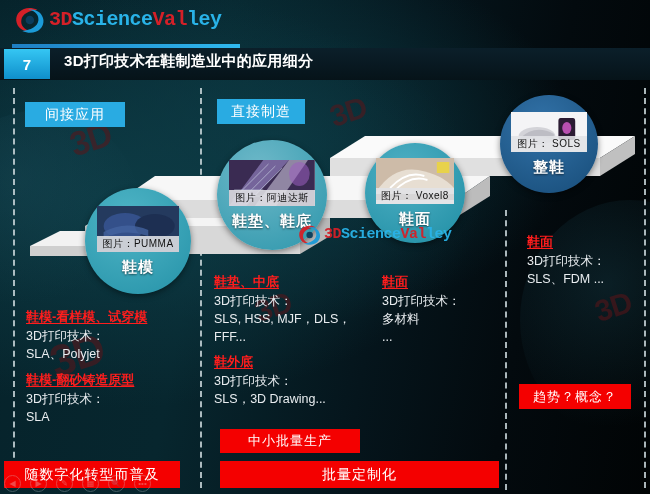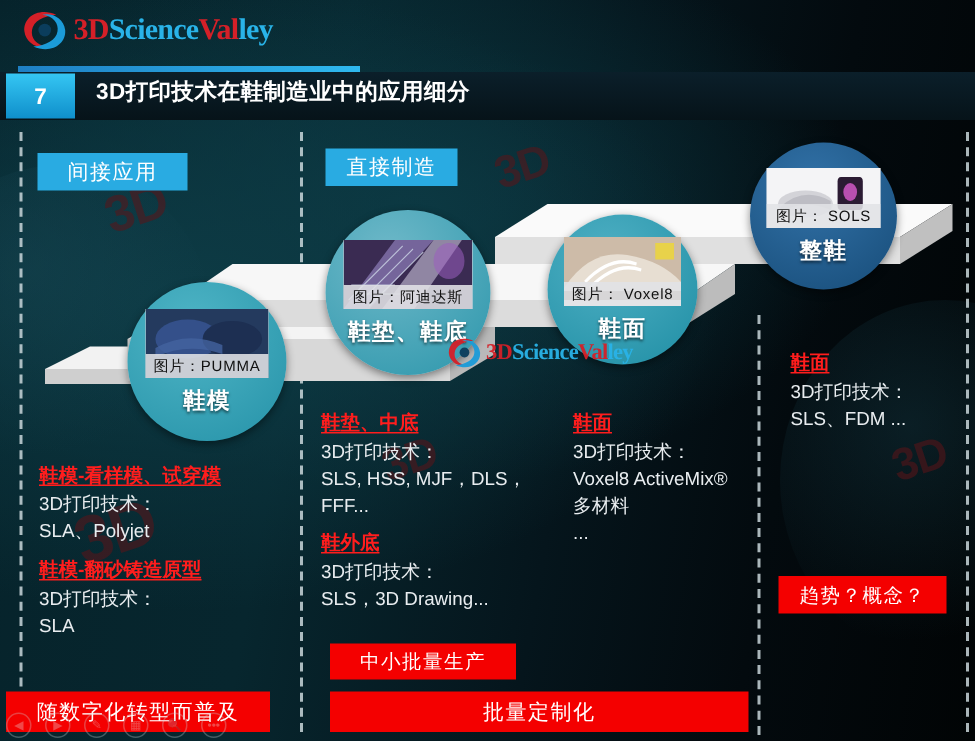--- a/index.html
+++ b/index.html
@@ -15,21 +15,21 @@
   .wm{position:absolute;color:#5c1418;font-weight:bold;opacity:.55;pointer-events:none;
       font-size:34px;letter-spacing:-1px;transform:rotate(-18deg);}
   .wmd{position:absolute;border-radius:50%;opacity:.35;pointer-events:none;
        background:radial-gradient(circle at 40% 35%,#1a4a58,rgba(10,40,50,0) 70%);}
 
   
   #header{position:absolute;left:0;top:0;width:650px;height:46px;}
   .logo-wrap{position:absolute;left:12px;top:3px;display:flex;align-items:center;}
   .swirl{width:34px;height:34px;position:relative;margin-right:3px;}
   .logo-text{font-weight:bold;font-size:20px;line-height:20px;white-space:nowrap;
-    font-family:Liberation Serif, serif;letter-spacing:-.5px;}
+    font-family:Liberation Mono, monospace;letter-spacing:-.5px;}
   .l3d{color:#d42028;}
   .lsci{color:#29b3e8;}
   .lval{color:#d42028;}
   .lval2{color:#29b3e8;}
   #site-url{position:absolute;left:254px;top:26px;color:#ffffff;font-size:14px;}
   #blue-rule{position:absolute;left:12px;top:44px;width:228px;height:4px;
     background:linear-gradient(90deg,#1e7fc4,#2fb9ef);}
   #titlebar{position:absolute;left:0;top:48px;width:650px;height:32px;
     background:linear-gradient(180deg,#0b1f2a,#061319);}
   #num-badge{position:absolute;left:4px;top:49px;width:46px;height:30px;
@@ -236,40 +236,39 @@
     <div class="ln">FFF...</div>
     <div style="height:6px;"></div>
     <div class="hd">鞋外底</div>
     <div class="ln">3D打印技术：</div>
     <div class="ln">SLS，3D Drawing...</div>
   </div>
 
   <div class="block" style="left:382px;top:272px;">
     <div class="hd">鞋面</div>
     <div class="ln">3D打印技术：</div>
-    <div class="ln">Voxel8 ActiveMix®</div>
     <div class="ln">多材料</div>
     <div class="ln">...</div>
   </div>
 
   <div class="block" style="left:527px;top:232px;">
     <div class="hd">鞋面</div>
     <div class="ln">3D打印技术：</div>
     <div class="ln">SLS、FDM ...</div>
   </div>
 
   <div class="chip" style="left:519px;top:384px;width:112px;height:25px;">
     <span>趋势？概念？</span>
   </div>
 
   <div class="chip" style="left:4px;top:461px;width:176px;height:27px;font-size:14px;">
     <span>随数字化转型而普及</span>
   </div>
 
-  <div class="chip" style="left:220px;top:429px;width:124px;height:24px;">
+  <div class="chip" style="left:220px;top:429px;width:140px;height:24px;">
     <span>中小批量生产</span>
   </div>
 
 
   <div class="chip" style="left:220px;top:461px;width:279px;height:27px;font-size:14px;text-align:right;">
     <span>批量定制化</span>
   </div>
 
   <div id="pptbar">
     <div class="pbtn">◀</div>

